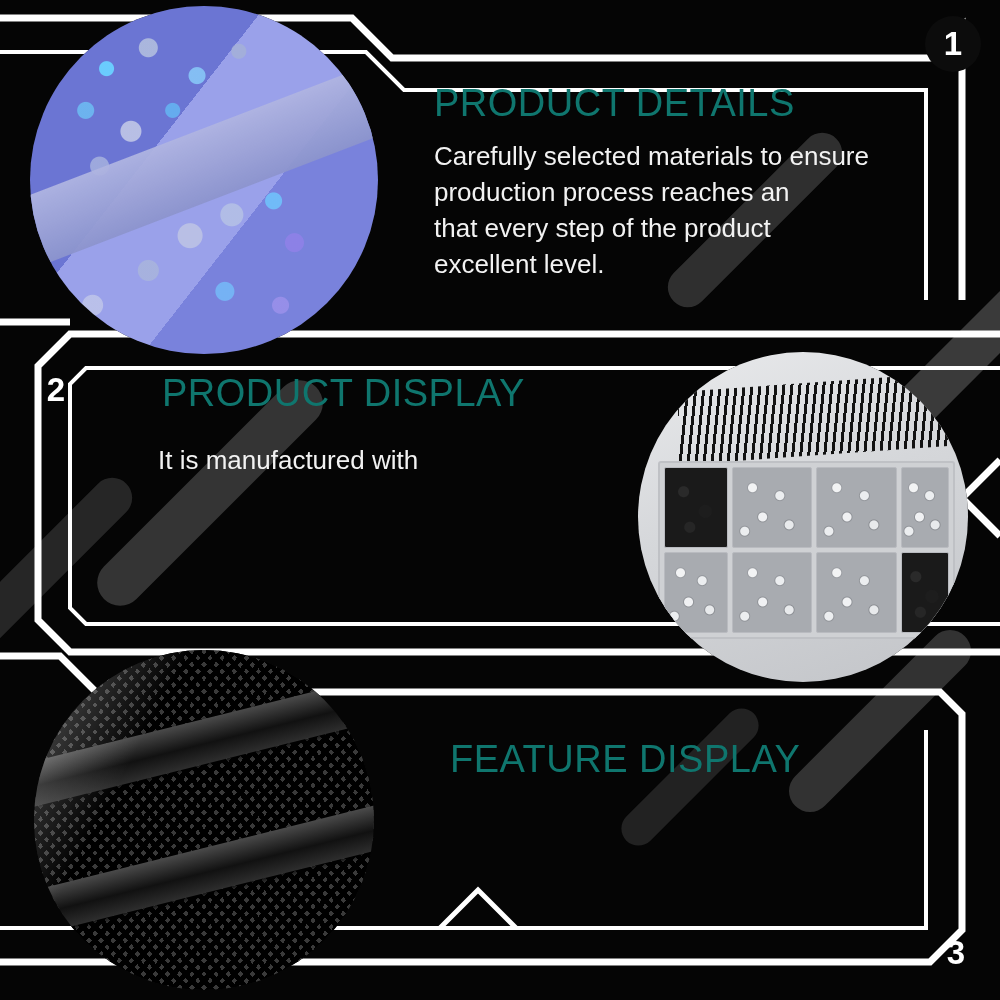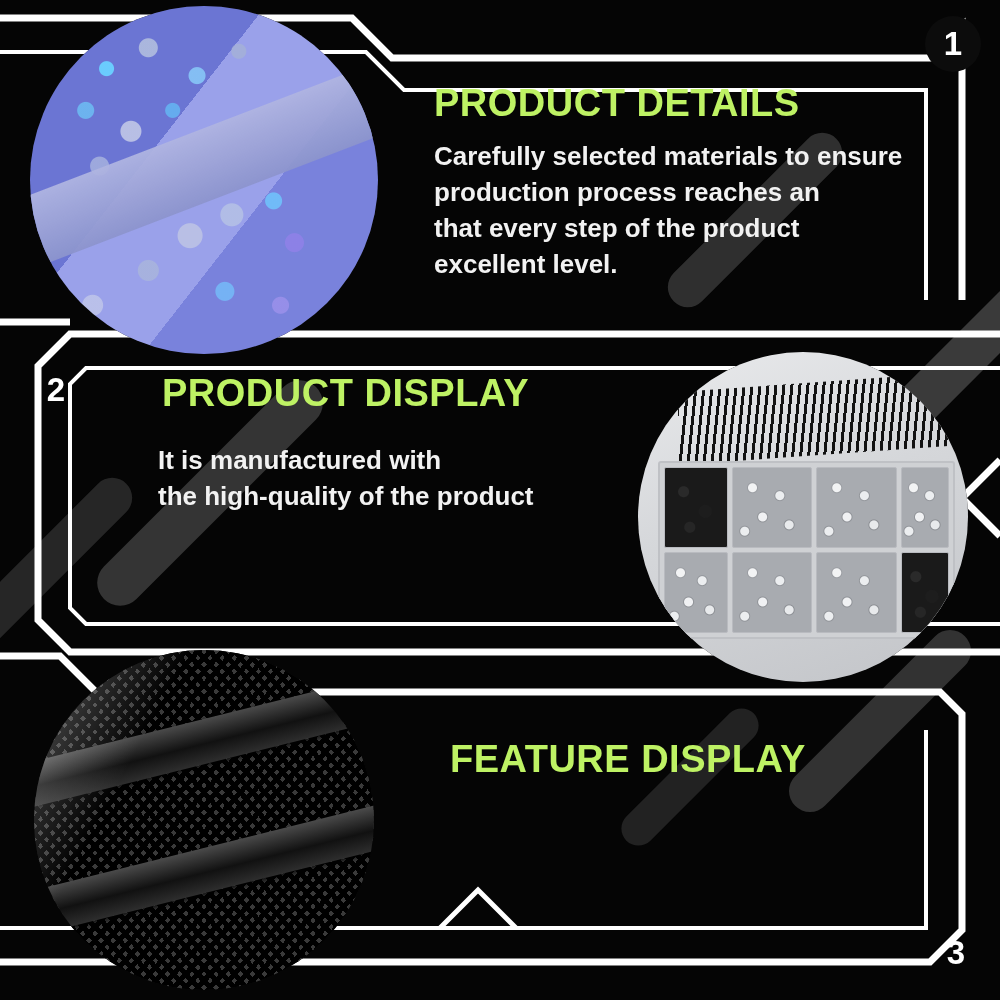--- a/index.html
+++ b/index.html
@@ -80,23 +80,23 @@
     filter:contrast(1.25) brightness(.95);}
   .ph3 .band{position:absolute;left:-12%;width:128%;height:13%;
     background:linear-gradient(180deg,#4a4a4a,#111 55%,#2e2e2e);
     box-shadow:0 2px 5px rgba(0,0,0,.8);}
   .ph3 .b1{top:20%;transform:rotate(-14deg);}
   .ph3 .b2{top:58%;transform:rotate(-14deg);}
   .ph3 .glint{position:absolute;inset:0;
     background:linear-gradient(118deg,rgba(255,255,255,.22) 0 12%,transparent 30%);}
 
   
-  .title{position:absolute;z-index:4;color:#bef264;font-weight:700;
+  .title{position:absolute;z-index:4;color:#0f766e;font-weight:400;
          font-size:38px;letter-spacing:.5px;white-space:nowrap;}
-  .body{position:absolute;z-index:4;color:#f2f2f2;font-weight:700;
+  .body{position:absolute;z-index:4;color:#f2f2f2;font-weight:400;
         font-size:26px;line-height:36px;}
   .body p{margin:0;}
 
   
   .badge{position:absolute;z-index:6;width:56px;height:56px;border-radius:50%;
          background:#0c0c0c;color:#fff;font-weight:700;font-size:33px;
          display:flex;align-items:center;justify-content:center;}
   .badge.plain{background:transparent;}
 </style>
 </head>
@@ -178,21 +178,20 @@
   <div class="body" style="left:434px;top:138px;width:520px;">
     <p>Carefully selected materials to ensure</p>
     <p>production process reaches an</p>
     <p>that every step of the product</p>
     <p>excellent level.</p>
   </div>
 
   <div class="title" style="left:162px;top:372px;">PRODUCT DISPLAY</div>
   <div class="body" style="left:158px;top:442px;width:480px;">
     <p>It is manufactured with</p>
-    <p>the high-quality of the product</p>
   </div>
 
   <div class="title" style="left:414px;top:738px;margin-left:36px;">FEATURE DISPLAY</div>
 
   <div class="badge" style="left:925px;top:16px;">1</div>
   <div class="badge plain" style="left:28px;top:362px;">2</div>
   <div class="badge plain" style="left:928px;top:925px;">3</div>
 
 </div>
 

